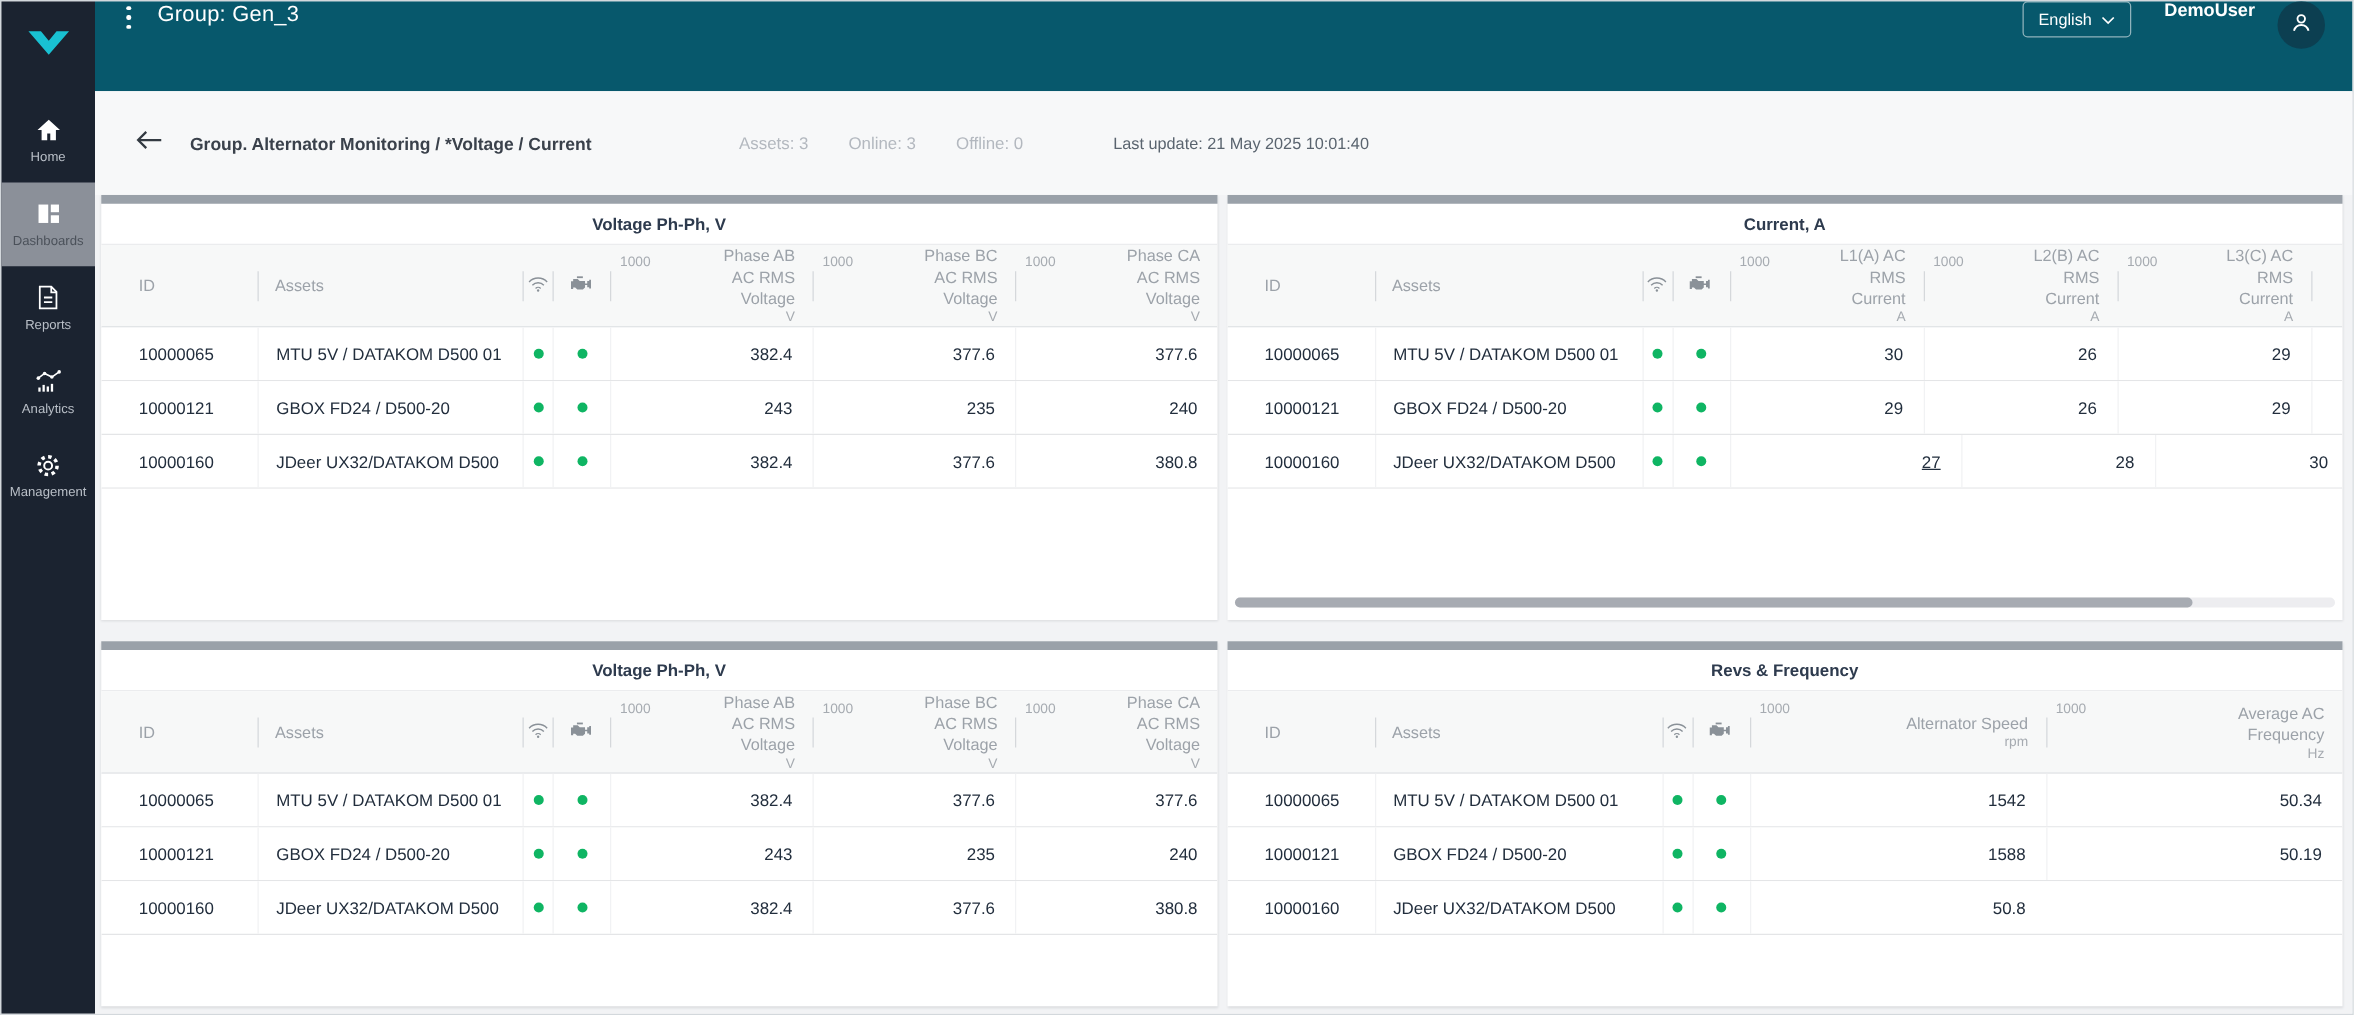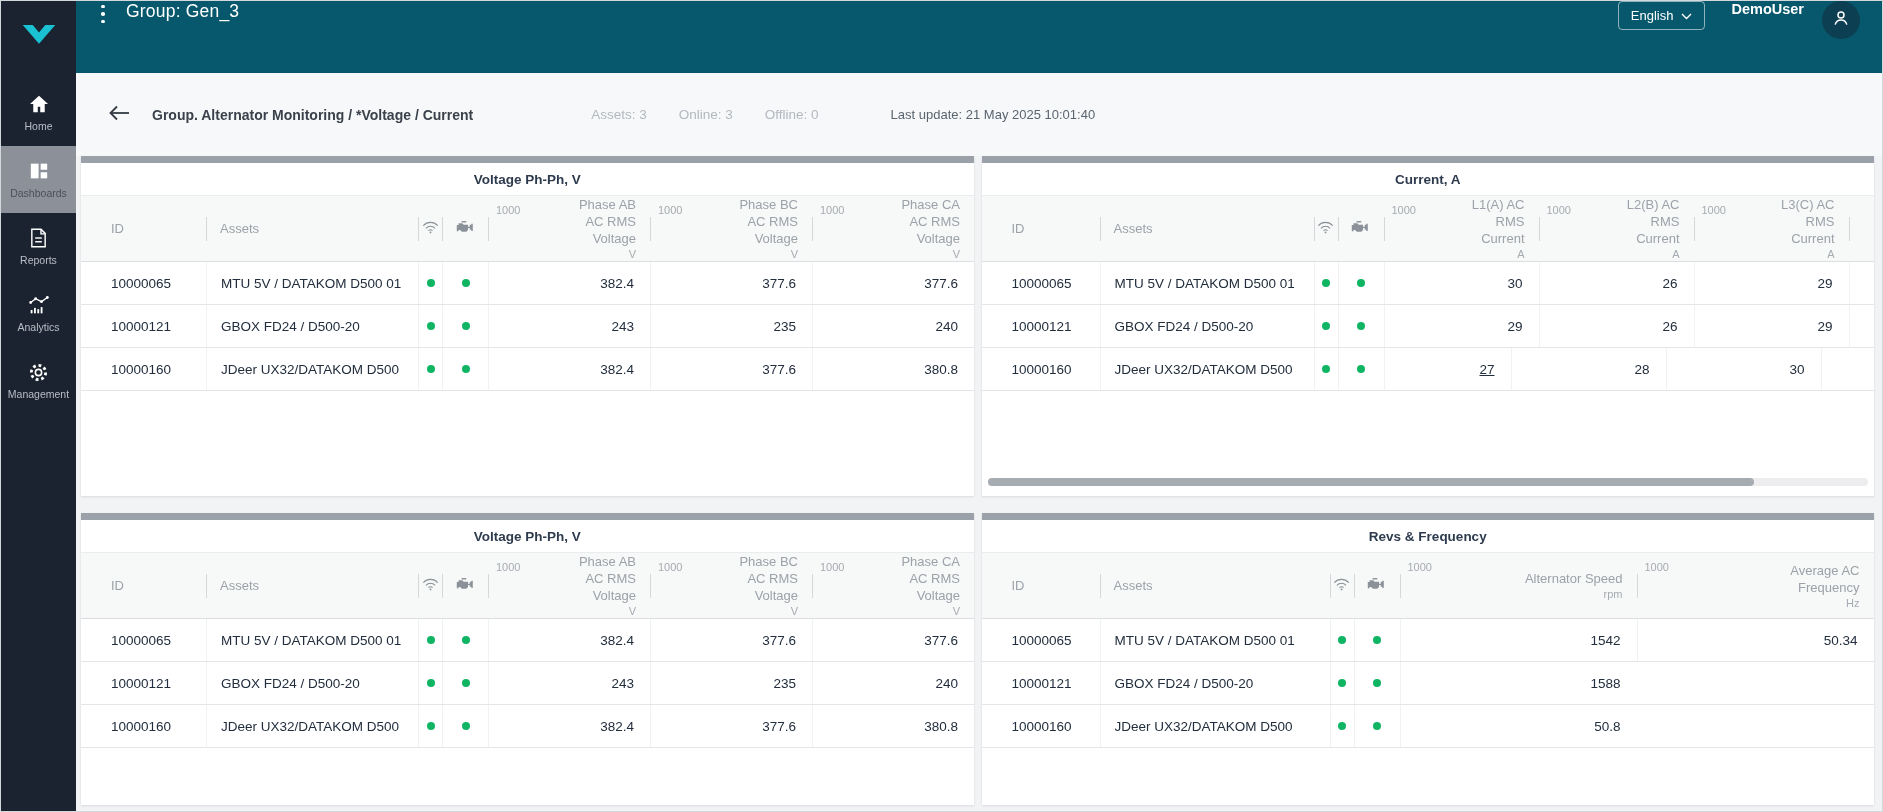--- a/index.html
+++ b/index.html
@@ -326,21 +326,21 @@
               </div>
               <div class="trow">
                 <div class="c c-id" style="width: 118px;">10000160</div>
                 <div class="c c-as" style="width: 214px;">JDeer UX32/DATAKOM D500</div>
                 <div class="c c-ic" style="width: 24px;">
                   <span class="dot"></span>
                 </div>
                 <div class="c c-ic" style="width: 46px;">
                   <span class="dot"></span>
                 </div>
-                <div class="c c-v" style="width: 127px; text-decoration: underline;">27</div>
+                <div class="c c-v" style="width: 185px; text-decoration: underline;">27</div>
                 <div class="c c-v" style="width: 155px;">28</div>
                 <div class="c c-v" style="width: 155px;">30</div>
                 <div class="c c-v" style="width: 155px;"></div>
               </div>
             </div>
             <div class="hscroll">
               <div class="thumb"></div>
             </div>
           </section>
           <section class="panel">
@@ -461,20 +461,21 @@
               <div class="trow">
                 <div class="c c-id" style="width: 118px;">10000121</div>
                 <div class="c c-as" style="width: 230px;">GBOX FD24 / D500-20</div>
                 <div class="c c-ic" style="width: 24px;">
                   <span class="dot"></span>
                 </div>
                 <div class="c c-ic" style="width: 46px;">
                   <span class="dot"></span>
                 </div>
                 <div class="c c-v" style="width: 237px;">1588</div>
+                <div class="c c-v" style="width: 237px;">50.19</div>
               </div>
               <div class="trow">
                 <div class="c c-id" style="width: 118px;">10000160</div>
                 <div class="c c-as" style="width: 230px;">JDeer UX32/DATAKOM D500</div>
                 <div class="c c-ic" style="width: 24px;">
                   <span class="dot"></span>
                 </div>
                 <div class="c c-ic" style="width: 46px;">
                   <span class="dot"></span>
                 </div>

